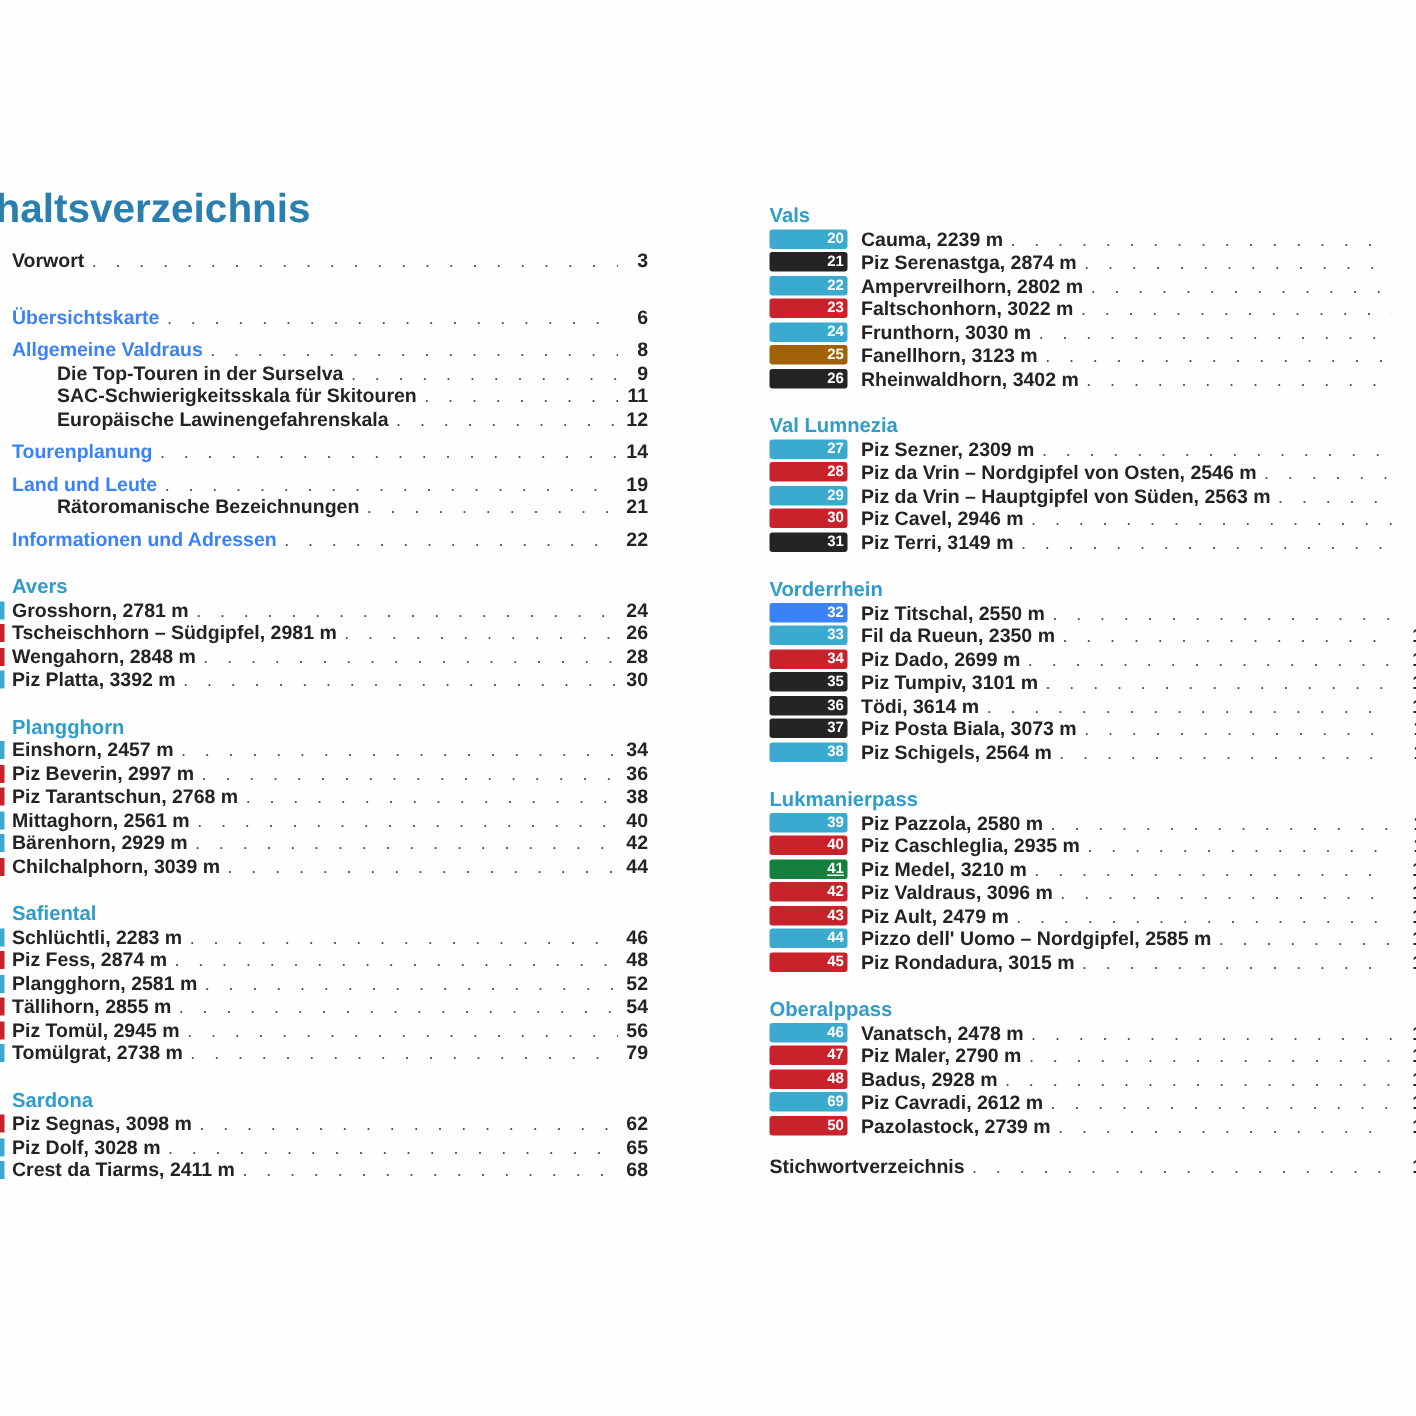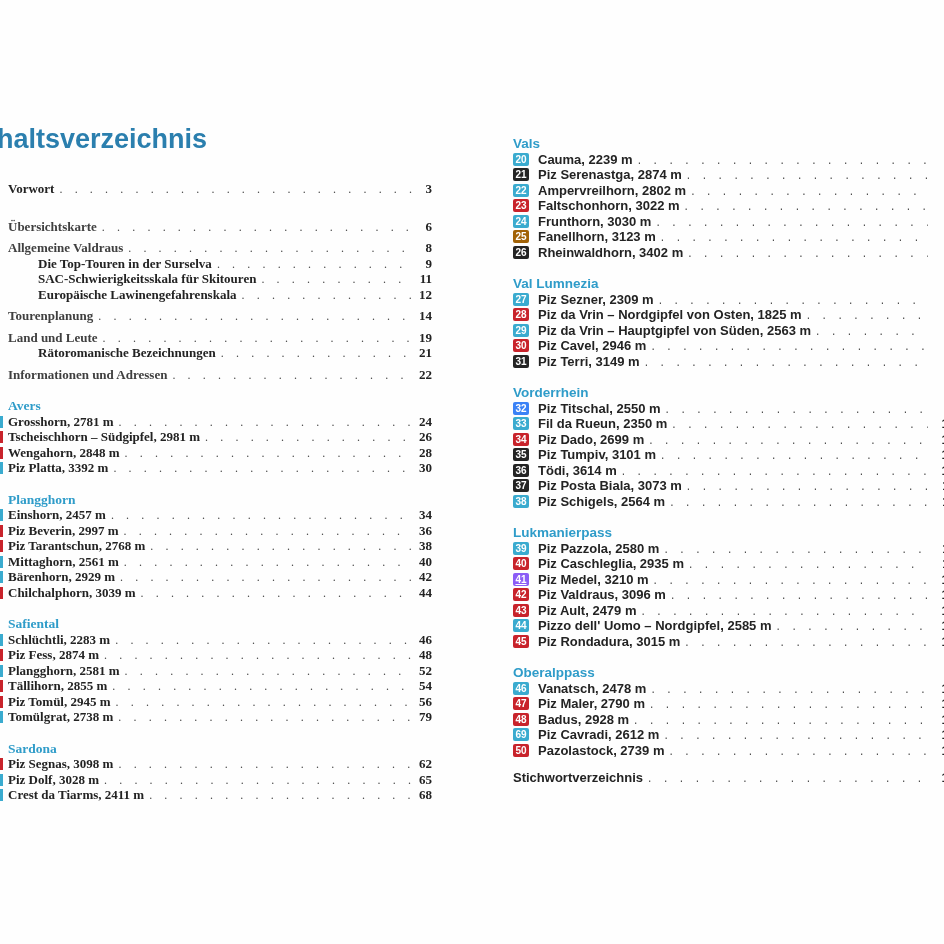--- a/index.html
+++ b/index.html
@@ -8,53 +8,53 @@
     overflow:hidden;
     font-family:"Liberation Sans","DejaVu Sans",sans-serif;
     color:#232323;
   }
   .page-title{
     position:absolute;left:-27px;top:124px;margin:0;
     font-size:27px;font-weight:bold;letter-spacing:0px;color:#2b7fae;
     white-space:nowrap;
   }
   .col{position:absolute;}
-  .col-left{left:8px;top:181px;width:424px;font-family:Liberation Serif, serif;}
+  .col-left{left:8px;top:166px;width:424px;}
   .col-right{left:513px;top:136px;width:443px;}
   .toc-row{
     display:flex;align-items:baseline;height:15.5px;line-height:15.5px;
     font-size:13px;font-weight:bold;white-space:nowrap;position:relative;
   }
   .toc-row .lbl{flex:0 0 auto;}
   .toc-row .leader{
     flex:1 1 auto;overflow:hidden;color:#4d4d4d;font-weight:normal;
     font-size:12px;letter-spacing:4.6px;margin:0 2px 0 5px;
   }
   .toc-row .leader::after{
     content:". . . . . . . . . . . . . . . . . . . . . . . . . . . . . . . . . . . . . . . . . . . . . . . . . . . . . . . .";
   }
   .toc-row .pg{flex:0 0 auto;text-align:right;}
   .col-left .pg{min-width:18px;}
   .col-right .pg{min-width:26px;}
   .indent-1{padding-left:30px;}
   .fm-group{margin-top:6px;}
   .fm-group:first-child{margin-top:0;}
   .fm-group.big-gap{margin-top:22px;}
-  .blue-item .lbl{color:#404040;}
+  .blue-item .lbl{color:#3b82f6;}
   .section{margin-top:16px;}
   .section:first-child{margin-top:13px;}
   .col-right .section:first-child{margin-top:0;}
   .section-title{
     font-size:13.5px;font-weight:bold;color:#2f9cc9;height:15.5px;
     line-height:15.5px;
   }
   .badge{
     flex:0 0 auto;width:16px;height:13px;border-radius:2px;
     color:#ffffff;font-size:10px;font-weight:bold;text-align:center;
-    line-height:13px;margin-right:9px;align-self:center;
+    line-height:13px;margin-right:9px;align-self:center;padding-left:36px;
   }
   .sliver{
     position:absolute;left:-8px;top:2px;width:3px;height:12px;
   }
   .stichwort{margin-top:12px;}
 </style>
 </head>
 <body>
 
 <div class="page">
@@ -298,21 +298,21 @@
       <div class="section">
         <div class="section-title">Val Lumnezia</div>
         <div class="toc-row">
           <span class="badge" style="background: rgb(58, 171, 207);">27</span>
           <span class="lbl">Piz Sezner, 2309 m</span>
           <span class="leader"></span>
           <span class="pg">8</span>
         </div>
         <div class="toc-row">
           <span class="badge" style="background: rgb(200, 35, 43);">28</span>
-          <span class="lbl">Piz da Vrin – Nordgipfel von Osten, 1825 m</span>
+          <span class="lbl">Piz da Vrin – Nordgipfel von Osten, 2546 m</span>
           <span class="leader"></span>
           <span class="pg">8</span>
         </div>
         <div class="toc-row">
           <span class="badge" style="background: rgb(58, 171, 207);">29</span>
           <span class="lbl">Piz da Vrin – Hauptgipfel von Süden, 2563 m</span>
           <span class="leader"></span>
           <span class="pg">9</span>
         </div>
         <div class="toc-row">
@@ -381,21 +381,21 @@
           <span class="leader"></span>
           <span class="pg">11</span>
         </div>
         <div class="toc-row">
           <span class="badge" style="background: rgb(200, 35, 43);">40</span>
           <span class="lbl">Piz Caschleglia, 2935 m</span>
           <span class="leader"></span>
           <span class="pg">11</span>
         </div>
         <div class="toc-row">
-          <span class="badge" style="background: #8b5cf6; text-decoration: underline;">41</span>
+          <span class="badge" style="background: #15803d; text-decoration: underline;">41</span>
           <span class="lbl">Piz Medel, 3210 m</span>
           <span class="leader"></span>
           <span class="pg">12</span>
         </div>
         <div class="toc-row">
           <span class="badge" style="background: rgb(200, 35, 43);">42</span>
           <span class="lbl">Piz Valdraus, 3096 m</span>
           <span class="leader"></span>
           <span class="pg">12</span>
         </div>

